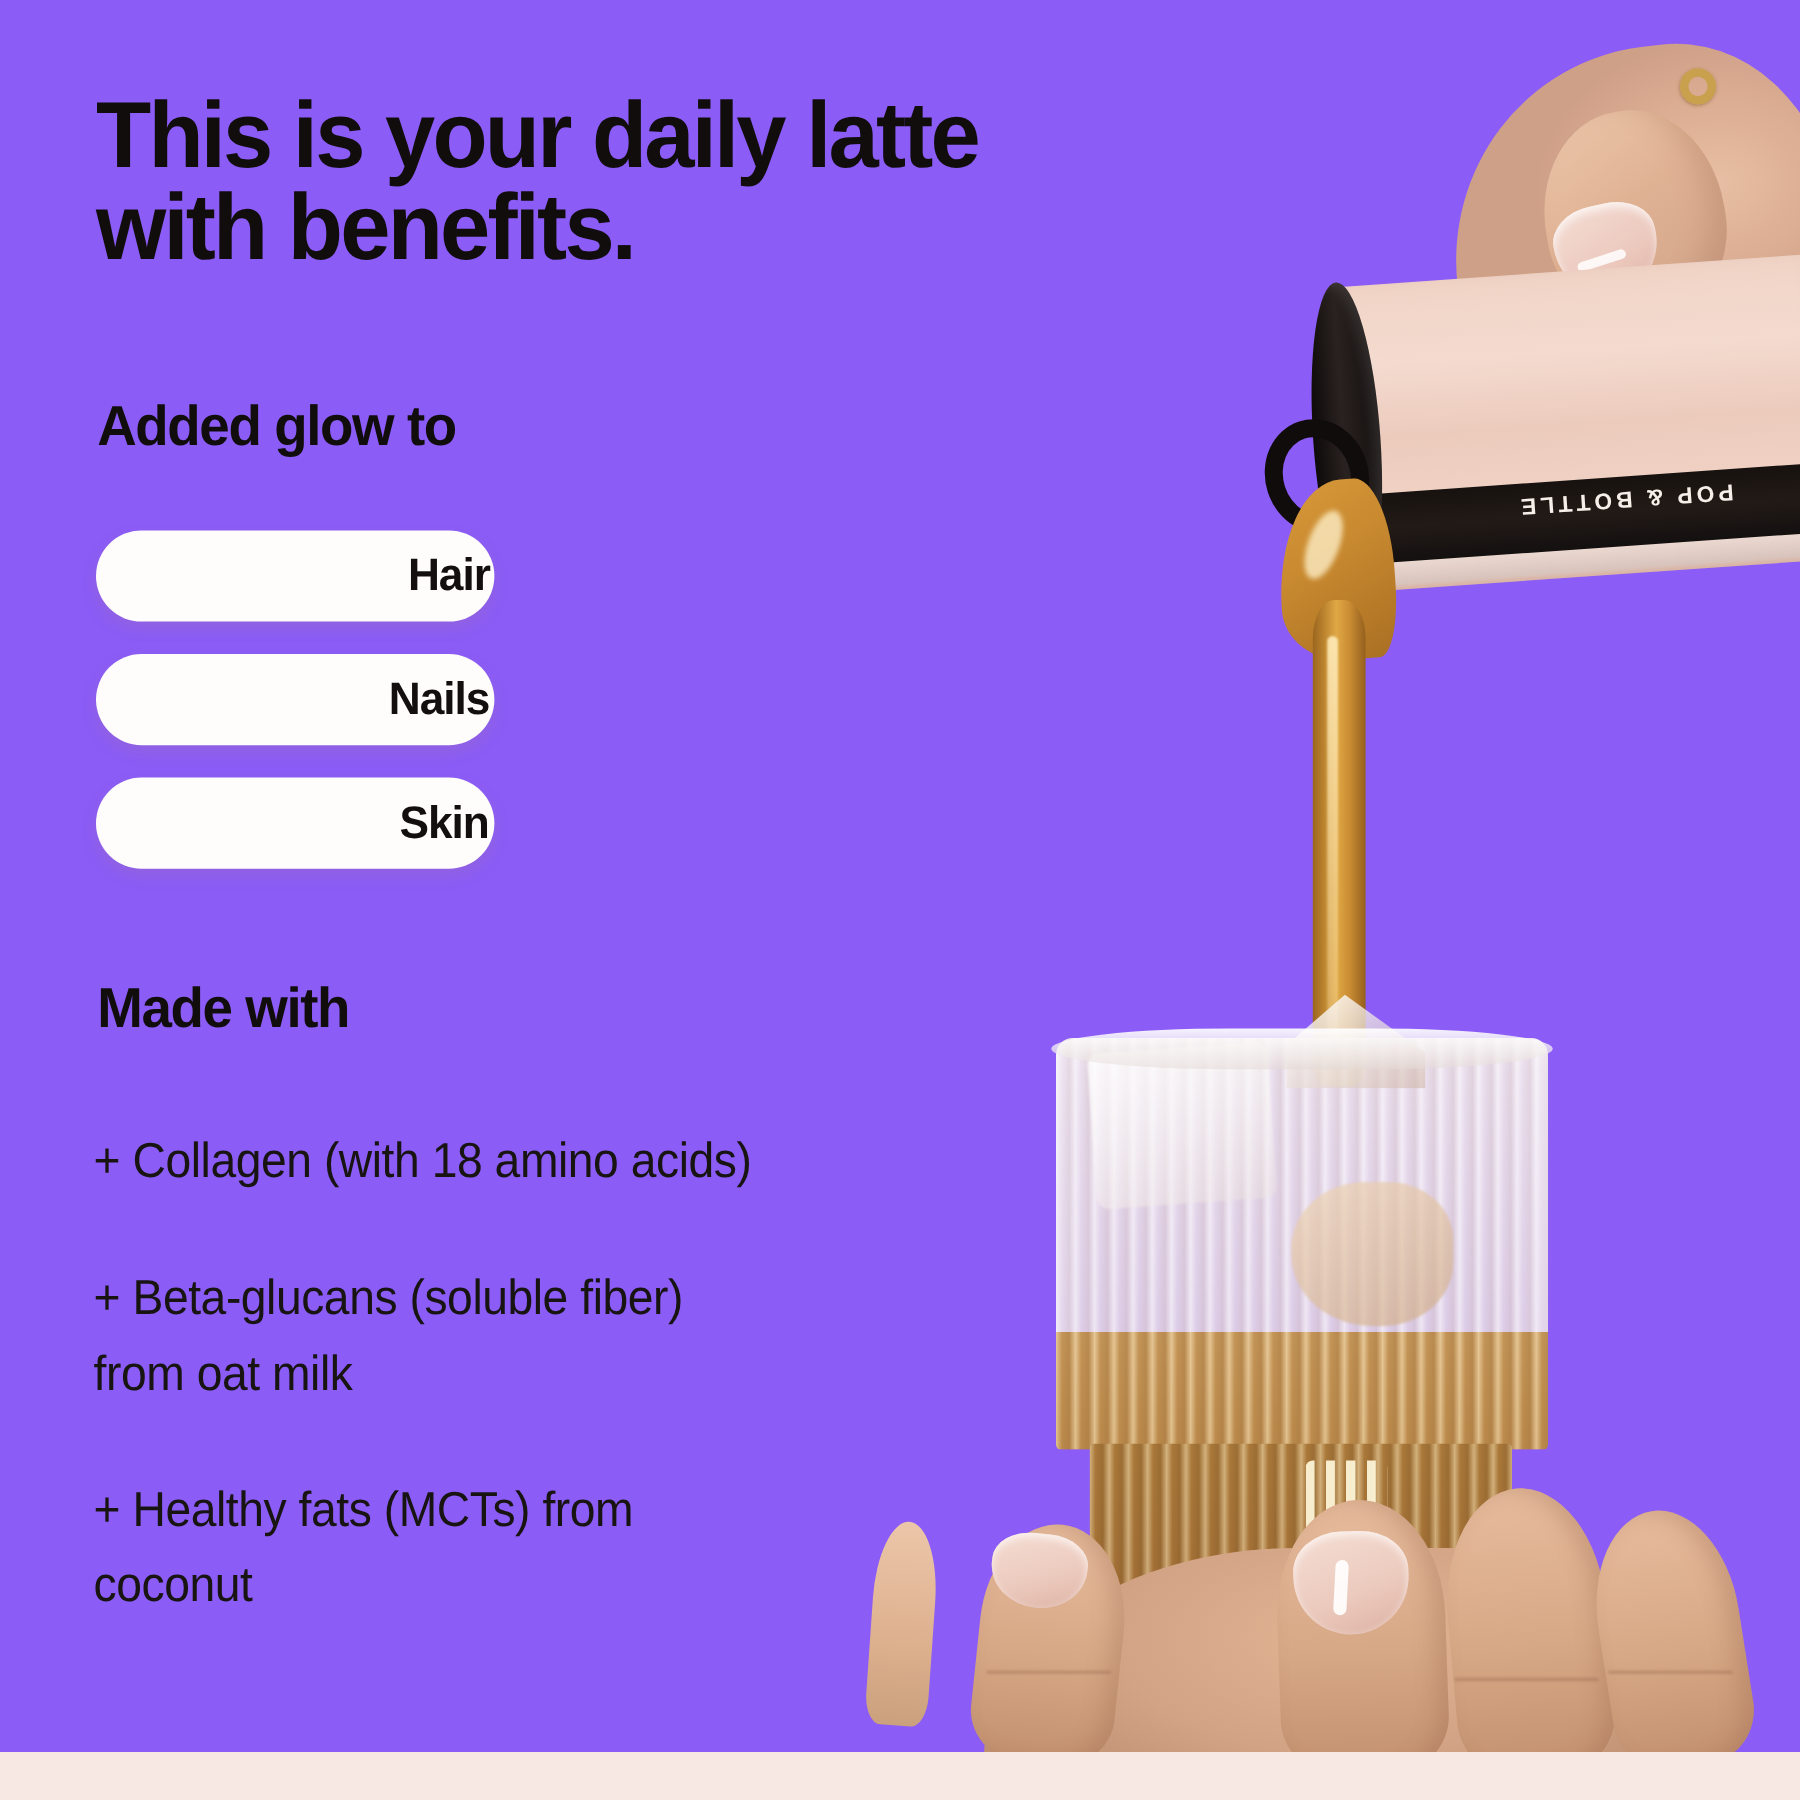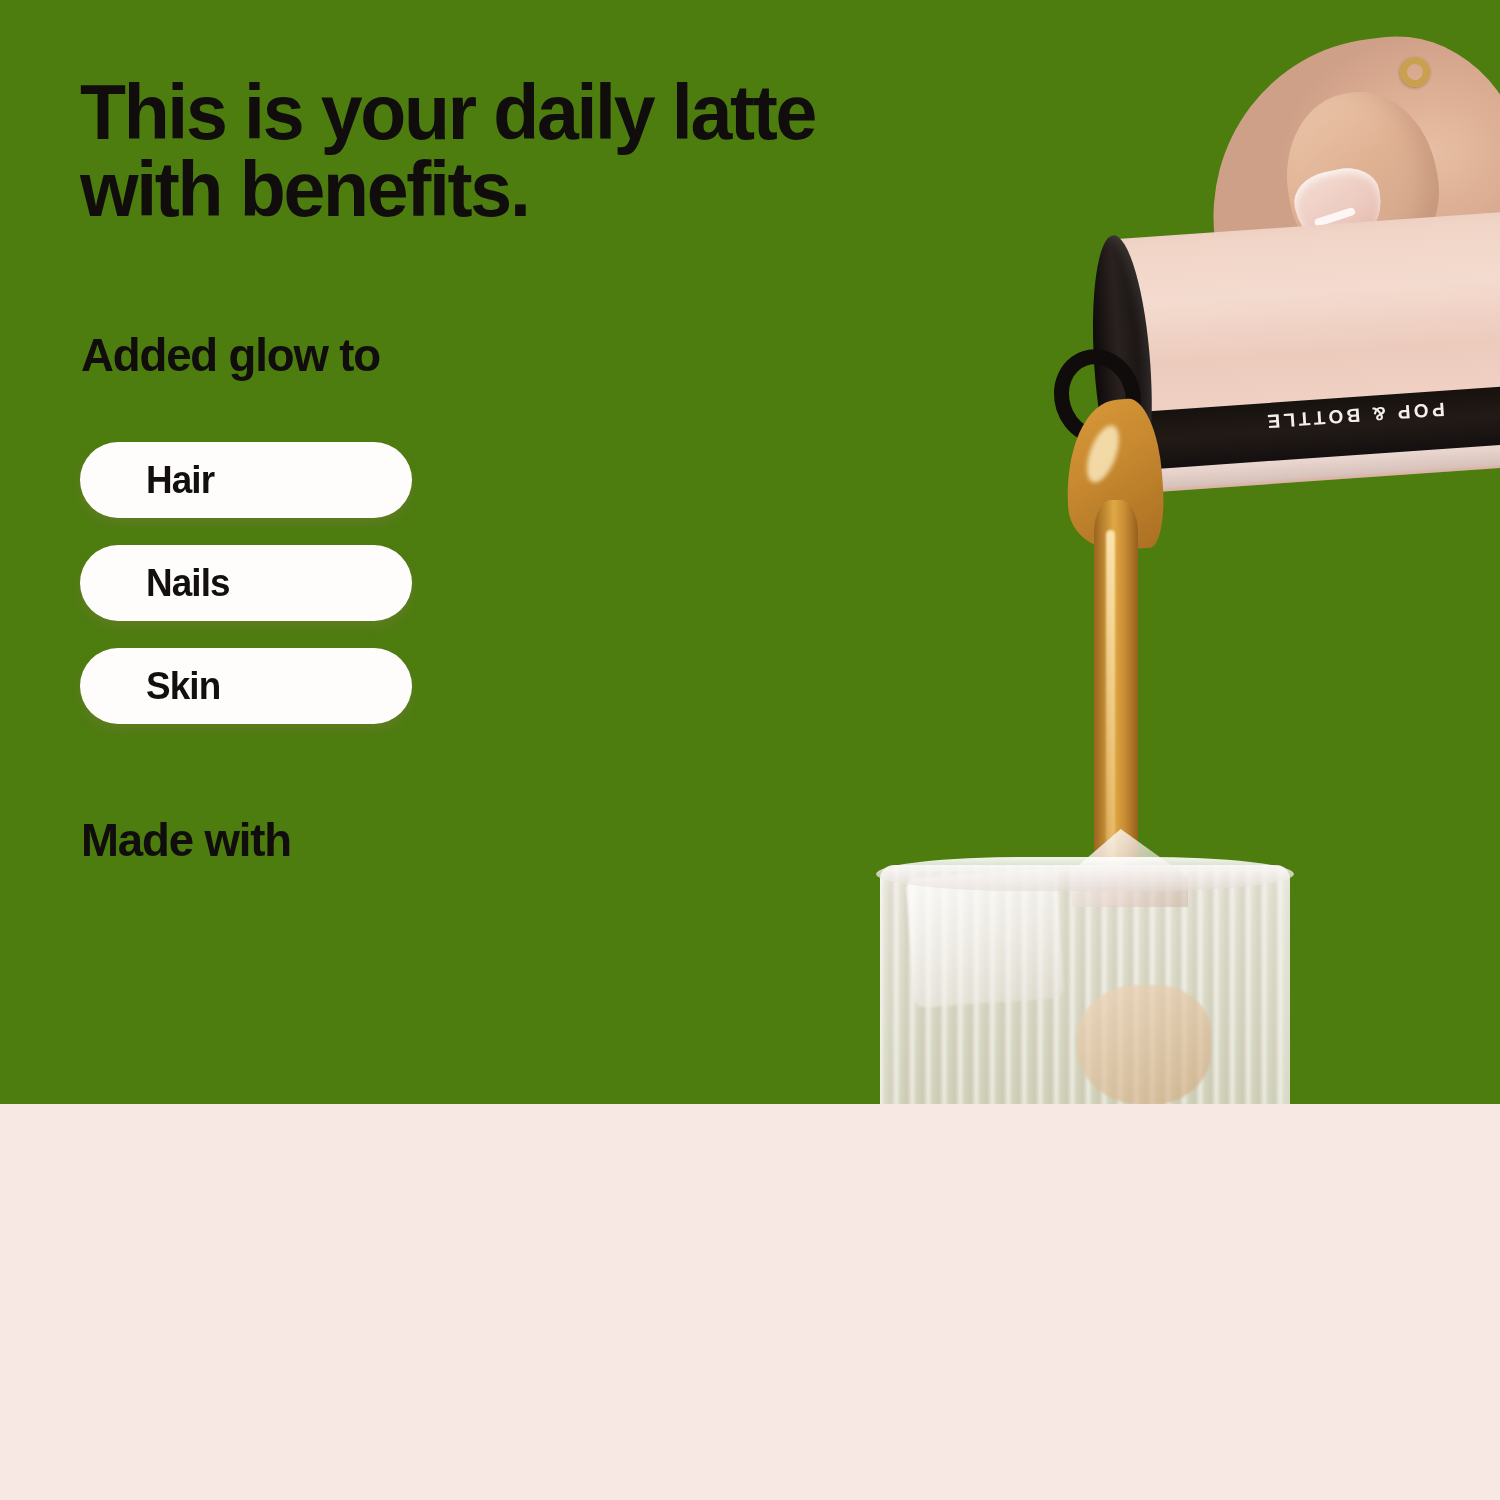--- a/index.html
+++ b/index.html
@@ -12,22 +12,22 @@
 
   body {
     font-family: "Liberation Sans", sans-serif;
     background: #f7e8e3;
     position: relative;
   }
 
   #canvas {
     position: relative;
     width: 1500px;
-    height: 1104px;
-    background: #4d7c0f;
+    height: 1460px;
+    background: #8b5cf6;
     overflow: hidden;
   }
 
   
 
   .headline {
     position: absolute;
     left: 80px;
     top: 74px;
     width: 880px;
@@ -67,20 +67,21 @@
   .pill {
     position: relative;
     width: 332px;
     height: 76px;
     border-radius: 38px;
     background: #fffdfc;
     box-shadow: 0 6px 12px rgba(170, 128, 120, 0.18);
     margin-bottom: 27px;
     display: flex;
     align-items: center;
+    justify-content: flex-end;
   }
 
   .pill-label {
     padding-left: 68px;
     font-family: "Liberation Sans", sans-serif;
     font-weight: 900;
     font-size: 38px;
     letter-spacing: -0.9px;
     color: #120f0e;
     transform: scaleX(0.97);
@@ -521,20 +522,27 @@
     <div class="pill">
       <span class="pill-label">Nails</span>
     </div>
     <div class="pill">
       <span class="pill-label">Skin</span>
     </div>
   </div>
 
   <div class="subhead made">Made with</div>
 
+  <div class="ingredients">
+    <div class="ingredient">+ Collagen (with 18 amino acids)</div>
+    <div class="ingredient">+ Beta-glucans (soluble fiber)
+from oat milk</div>
+    <div class="ingredient">+ Healthy fats (MCTs) from
+coconut</div>
+  </div>
 
   <div id="photo">
 
     <div class="top-hand"></div>
     <div class="thumb"></div>
     <div class="thumb-nail"></div>
     <div class="ring"></div>
 
     <div class="can">
       <div class="can-body"></div>

